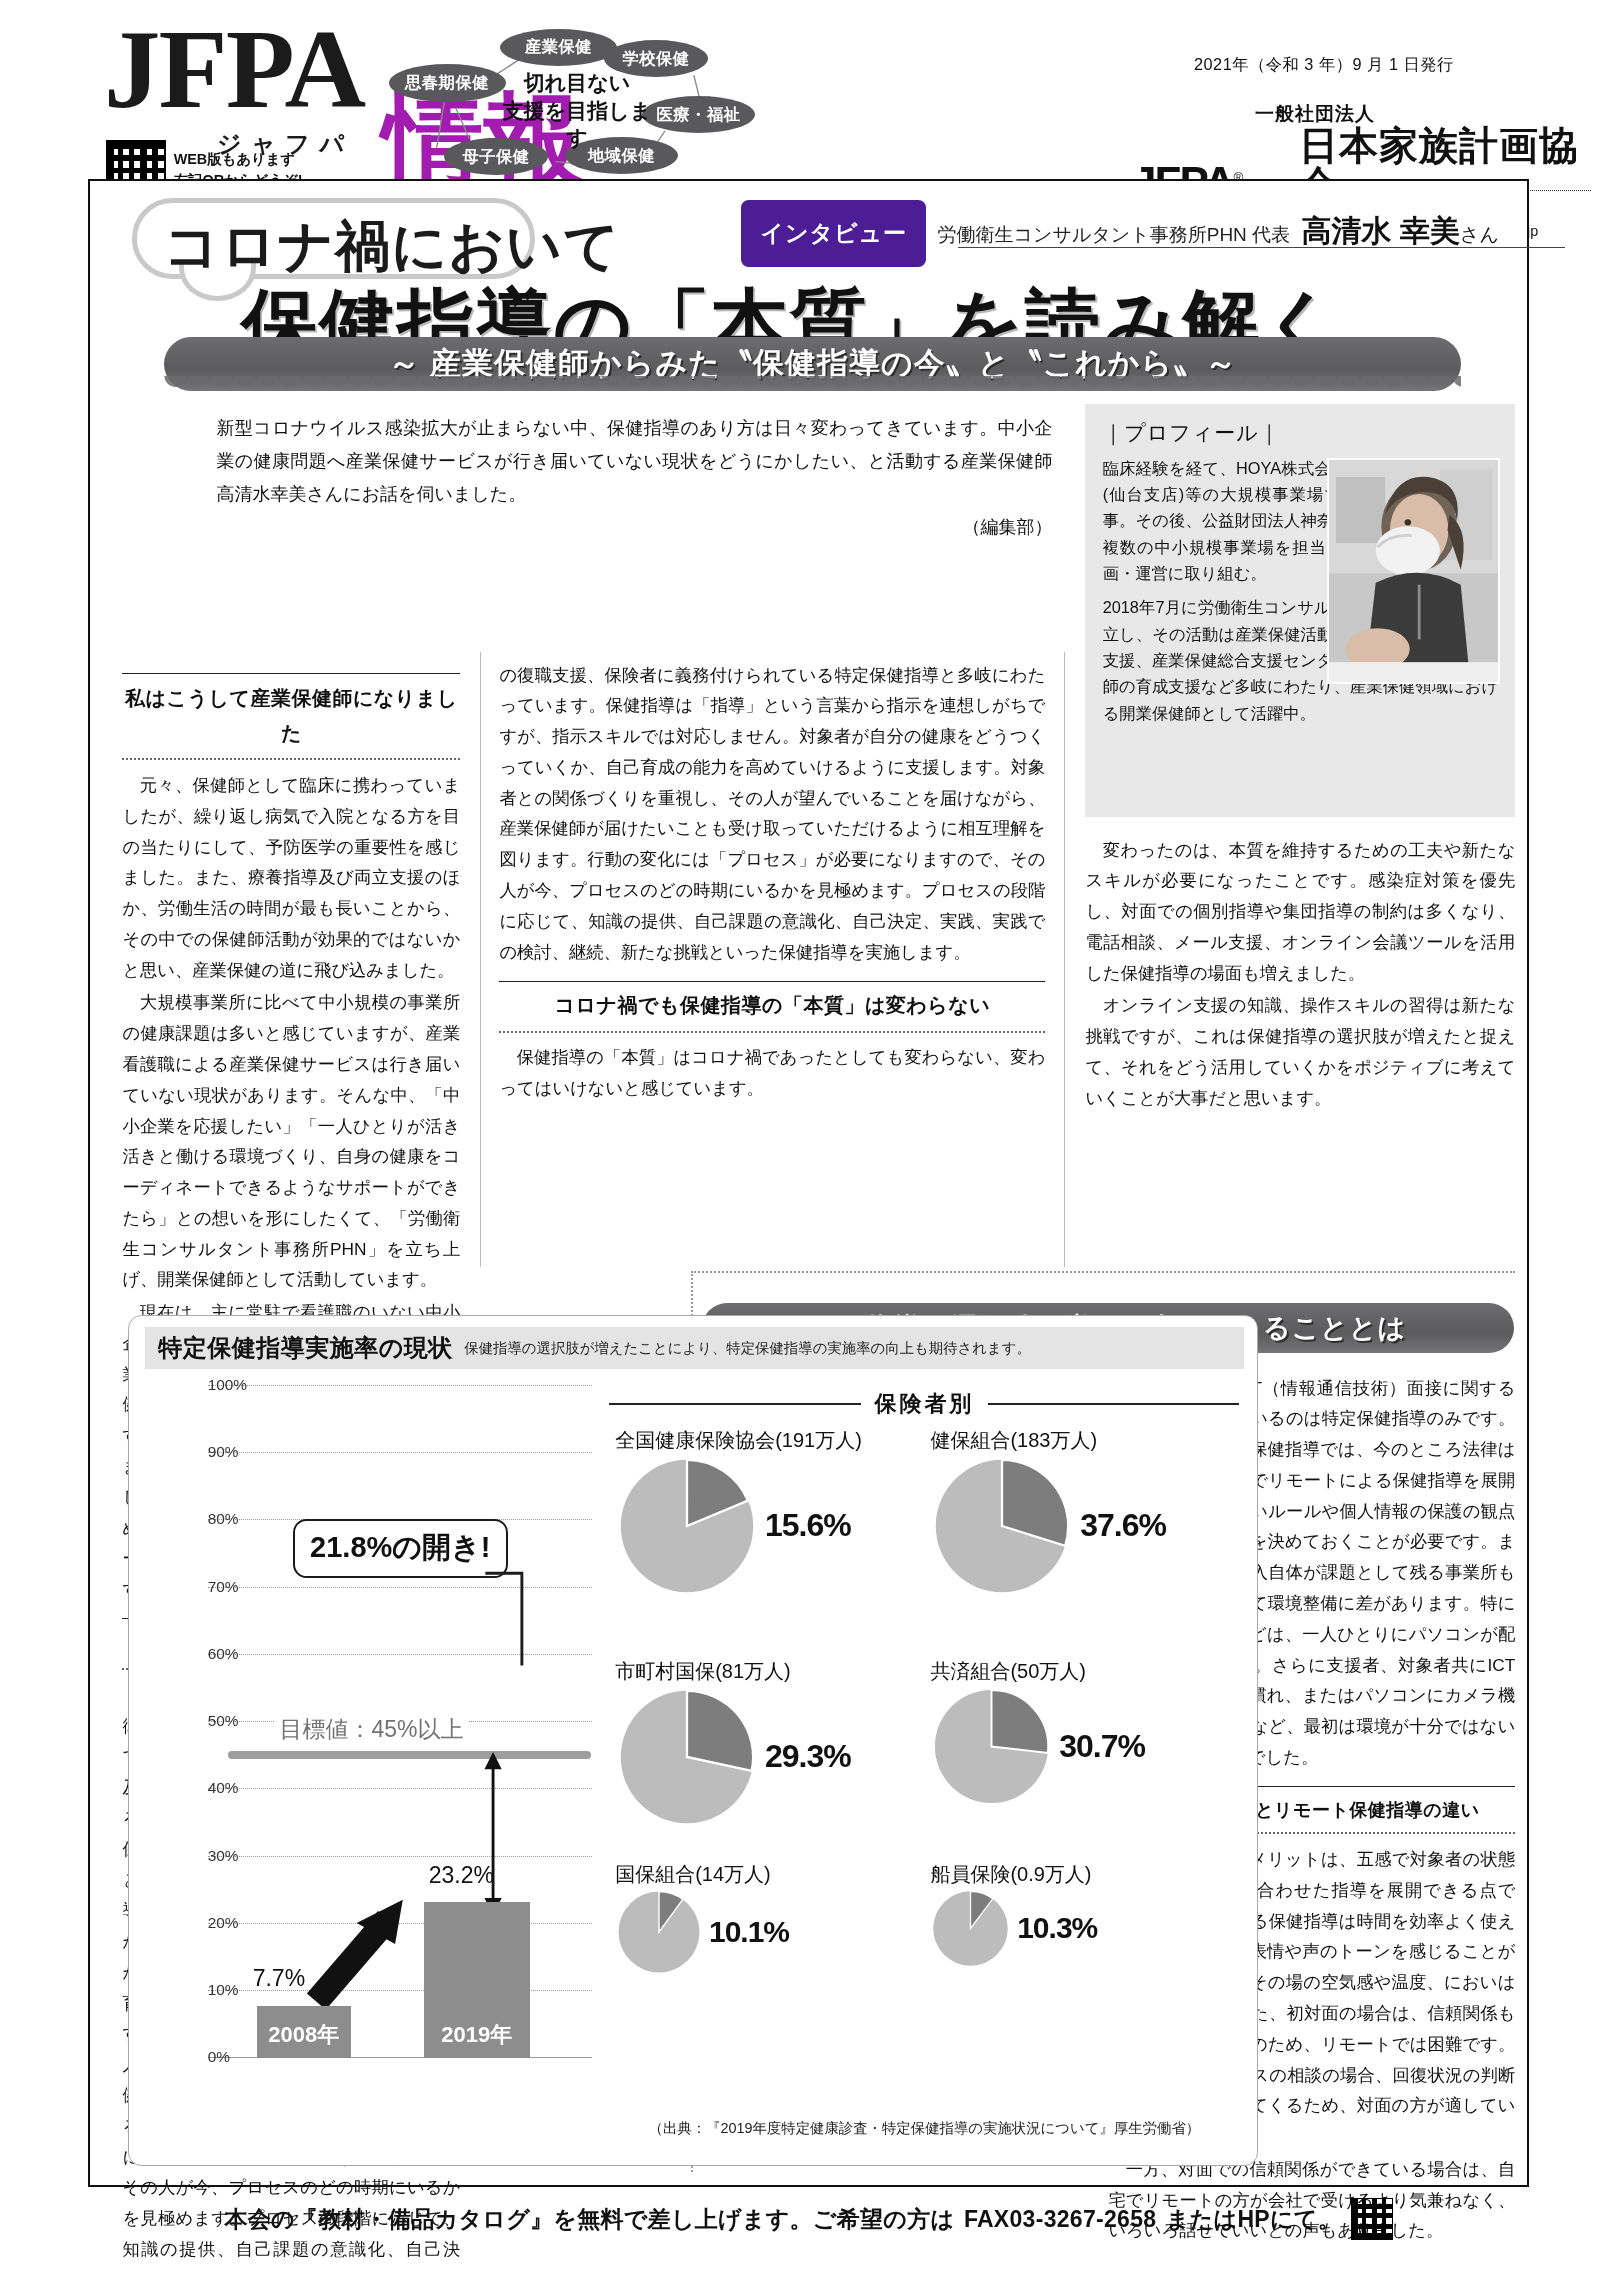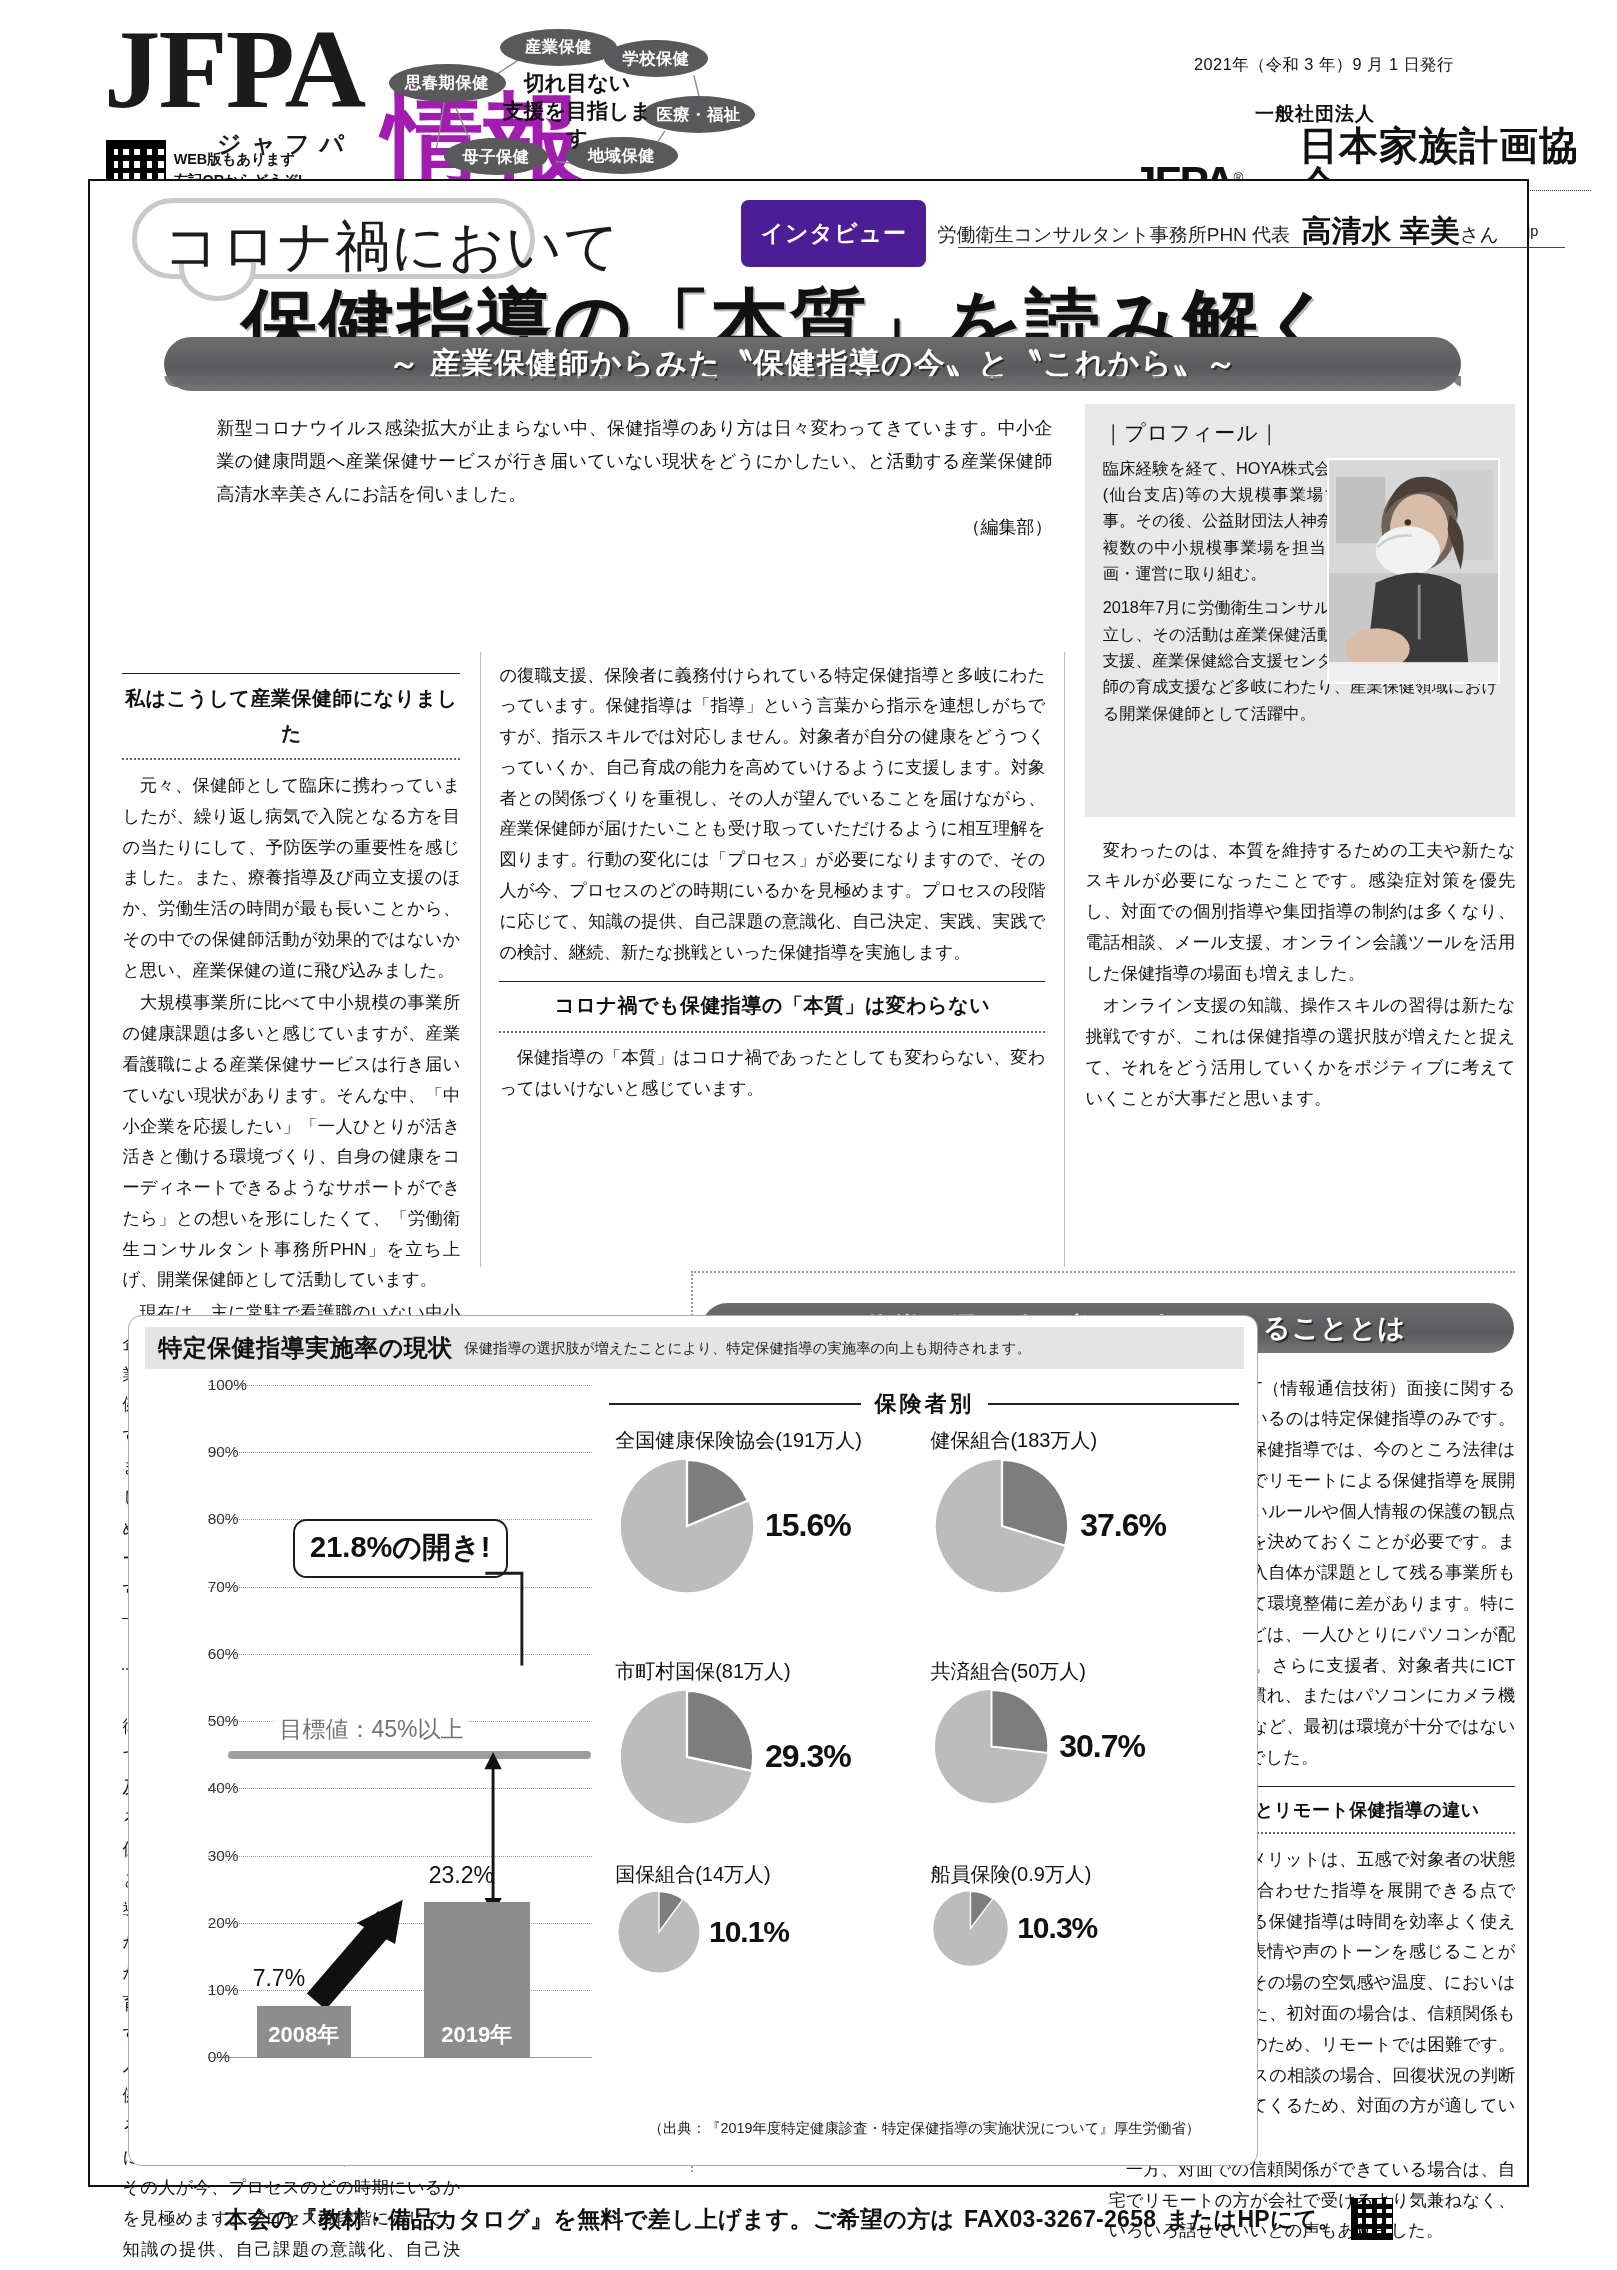--- a/index.html
+++ b/index.html
@@ -95,21 +95,21 @@
     border: 5.8px solid #c9c9c9; border-radius: 46px; background: #fff;
   }
   .speech:after {
     content: ""; position: absolute; left: 42px; bottom: -27px;
     width: 67px; height: 33px; background: #fff;
     border: 5.8px solid #c9c9c9; border-top: none;
     border-radius: 0 0 38px 38px / 0 0 33px 33px;
   }
   .hl1 {
     position: absolute; left: 60px; top: 17.3px;
-    font-size: 55px; font-weight: 400; letter-spacing: 1px; color: #1b1b1b;
+    font-size: 55px; font-weight: 700; letter-spacing: 1px; color: #1b1b1b;
   }
   .hl2 {
     position: absolute; left: 138px; top: 81px;
     font-size: 77px; font-weight: 900; letter-spacing: 1px; color: #111;
     text-shadow: 1.9px 1.9px 0 #b9b9b9;
   }
   .tag-row { position: absolute; left: 638px; top: 7.7px; display: flex; align-items: center; gap: 11.5px; }
   .tag-interview {
     background: #4c1d95; color: #fff; font-size: 23px; font-weight: 900;
     padding: 18px 19px; border-radius: 7.7px; letter-spacing: 1px;

